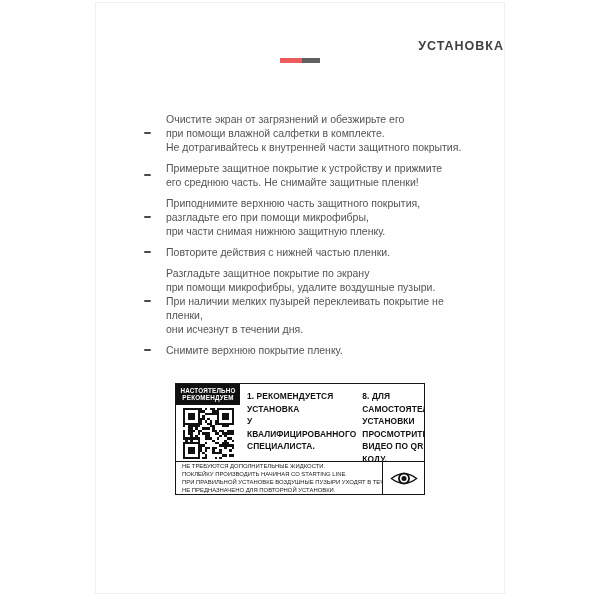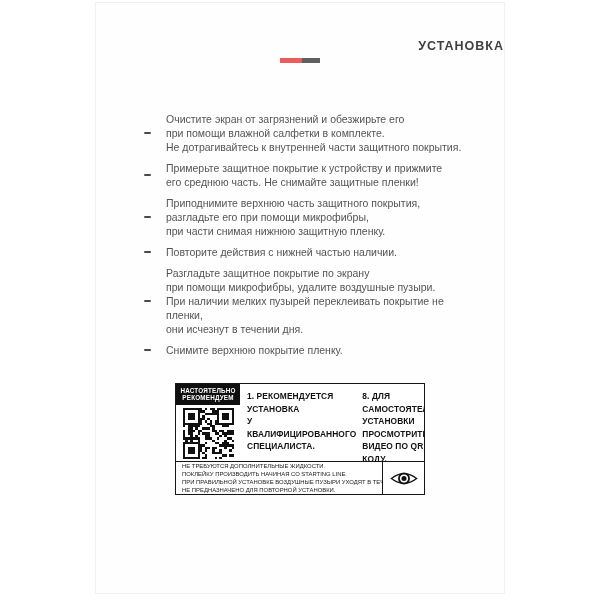--- a/index.html
+++ b/index.html
@@ -56,21 +56,21 @@
 его среднюю часть. Не снимайте защитные пленки!</span>
       </div>
       <div class="item">
         <span class="dash"></span>
         <span class="item-text">Приподнимите верхнюю часть защитного покрытия,
 разгладьте его при помощи микрофибры,
 при части снимая нижнюю защитную пленку.</span>
       </div>
       <div class="item">
         <span class="dash"></span>
-        <span class="item-text">Повторите действия с нижней частью наличии.</span>
+        <span class="item-text">Повторите действия с нижней частью пленки.</span>
       </div>
       <div class="item">
         <span class="dash"></span>
         <span class="item-text">Разгладьте защитное покрытие по экрану
 при помощи микрофибры, удалите воздушные пузыри.
 При наличии мелких пузырей переклеивать покрытие не пленки,
 они исчезнут в течении дня.</span>
       </div>
       <div class="item">
         <span class="dash"></span>

